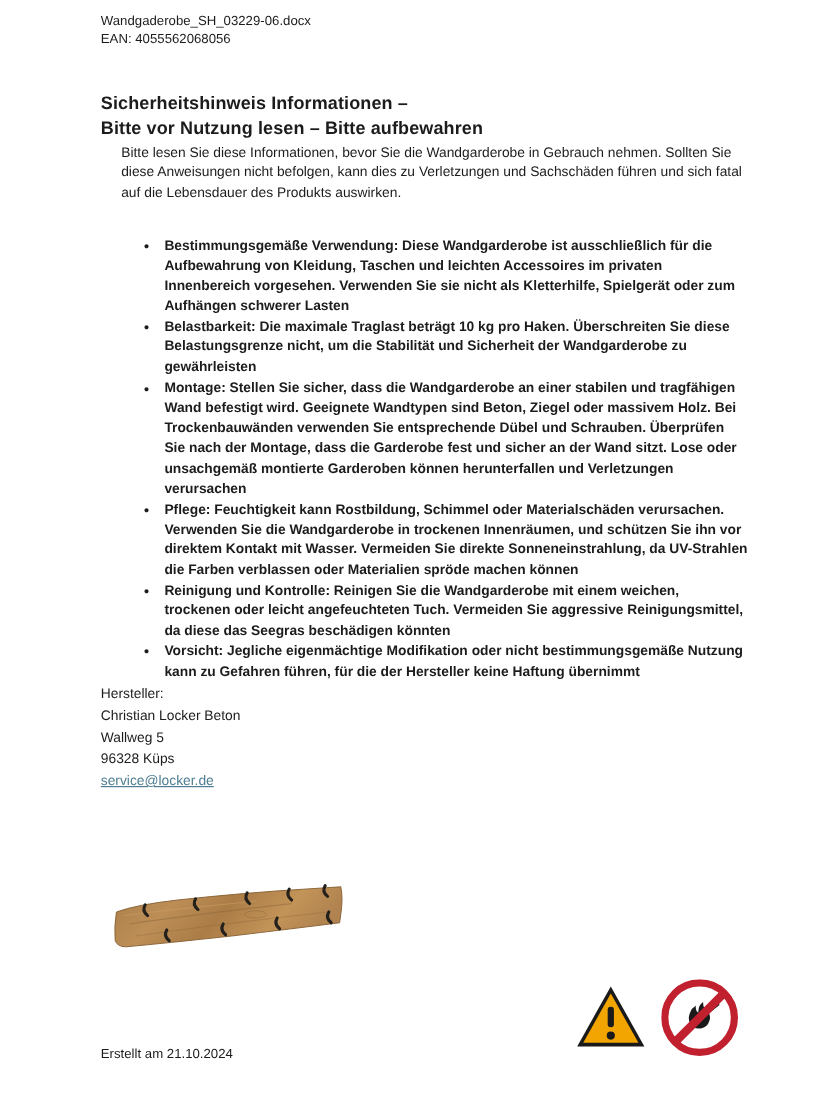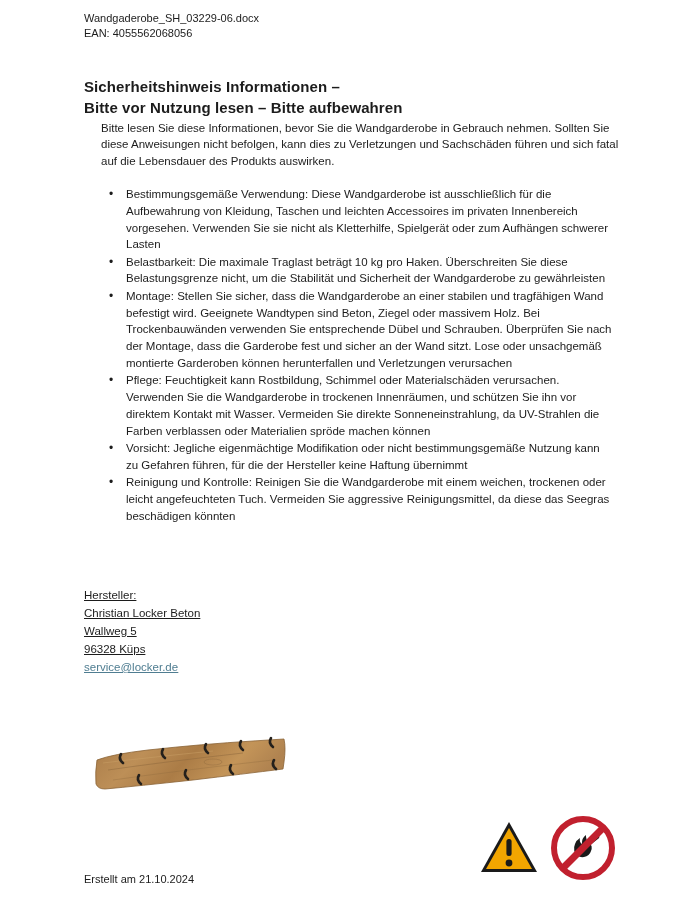--- a/index.html
+++ b/index.html
@@ -21,35 +21,35 @@
     font-size:15px; font-weight:bold; line-height:21px;
     letter-spacing:0.1px;
   }
   .intro {
     position:absolute; left:84px; top:103px; width:524px;
     font-size:11.5px; line-height:16.4px; margin:17px;
   }
   .bullets {
     position:absolute; left:84px; top:182px; width:524px;
     font-size:11.5px; line-height:16.8px;
-    margin:4px; padding:0; list-style:none;
+    margin:15px; padding:0; list-style:none;font-weight:bold;
   }
   .bullets li {
     position:relative;
     padding-left:38px;
     margin:0 0 0.5px 0;
   }
   .bullets li::before {
     content:"\2022";
     position:absolute; left:21px; top:0;
     font-size:12px;
   }
   .manufacturer {
-    position:absolute; left:84px; top:586px;
-    font-size:11.5px; line-height:18px;text-decoration:underline;
+    position:absolute; left:84px; top:570px;
+    font-size:11.5px; line-height:18px;
   }
   .email-link {
     text-decoration:underline;
     cursor:pointer;
   }
   .product-image {
     position:absolute; left:93px; top:736px;
     width:195px; height:58px;
   }
   .warning-icons {
@@ -76,22 +76,22 @@
     <div>Bitte vor Nutzung lesen – Bitte aufbewahren</div>
   </div>
 
   <p class="intro">Bitte lesen Sie diese Informationen, bevor Sie die Wandgarderobe in Gebrauch nehmen. Sollten Sie diese Anweisungen nicht befolgen, kann dies zu Verletzungen und Sachschäden führen und sich fatal auf die Lebensdauer des Produkts auswirken.</p>
 
   <ul class="bullets">
     <li>Bestimmungsgemäße Verwendung: Diese Wandgarderobe ist ausschließlich für die Aufbewahrung von Kleidung, Taschen und leichten Accessoires im privaten Innenbereich vorgesehen. Verwenden Sie sie nicht als Kletterhilfe, Spielgerät oder zum Aufhängen schwerer Lasten</li>
     <li>Belastbarkeit: Die maximale Traglast beträgt 10 kg pro Haken. Überschreiten Sie diese Belastungsgrenze nicht, um die Stabilität und Sicherheit der Wandgarderobe zu gewährleisten</li>
     <li>Montage: Stellen Sie sicher, dass die Wandgarderobe an einer stabilen und tragfähigen Wand befestigt wird. Geeignete Wandtypen sind Beton, Ziegel oder massivem Holz. Bei Trockenbauwänden verwenden Sie entsprechende Dübel und Schrauben. Überprüfen Sie nach der Montage, dass die Garderobe fest und sicher an der Wand sitzt. Lose oder unsachgemäß montierte Garderoben können herunterfallen und Verletzungen verursachen</li>
     <li>Pflege: Feuchtigkeit kann Rostbildung, Schimmel oder Materialschäden verursachen. Verwenden Sie die Wandgarderobe in trockenen Innenräumen, und schützen Sie ihn vor direktem Kontakt mit Wasser. Vermeiden Sie direkte Sonneneinstrahlung, da UV-Strahlen die Farben verblassen oder Materialien spröde machen können</li>
+    <li>Reinigung und Kontrolle: Reinigen Sie die Wandgarderobe mit einem weichen, trockenen oder leicht angefeuchteten Tuch. Vermeiden Sie aggressive Reinigungsmittel, da diese das Seegras beschädigen könnten</li>
     <li>Vorsicht: Jegliche eigenmächtige Modifikation oder nicht bestimmungsgemäße Nutzung kann zu Gefahren führen, für die der Hersteller keine Haftung übernimmt</li>
-    <li>Reinigung und Kontrolle: Reinigen Sie die Wandgarderobe mit einem weichen, trockenen oder leicht angefeuchteten Tuch. Vermeiden Sie aggressive Reinigungsmittel, da diese das Seegras beschädigen könnten</li>
   </ul>
 
   <div class="manufacturer">
     <div>Hersteller:</div>
     <div>Christian Locker Beton</div>
     <div>Wallweg 5</div>
     <div>96328 Küps</div>
     <a class="email-link" id="email-link" href="#" style="color: rgb(79, 125, 145);">service@locker.de</a>
   </div>
 

